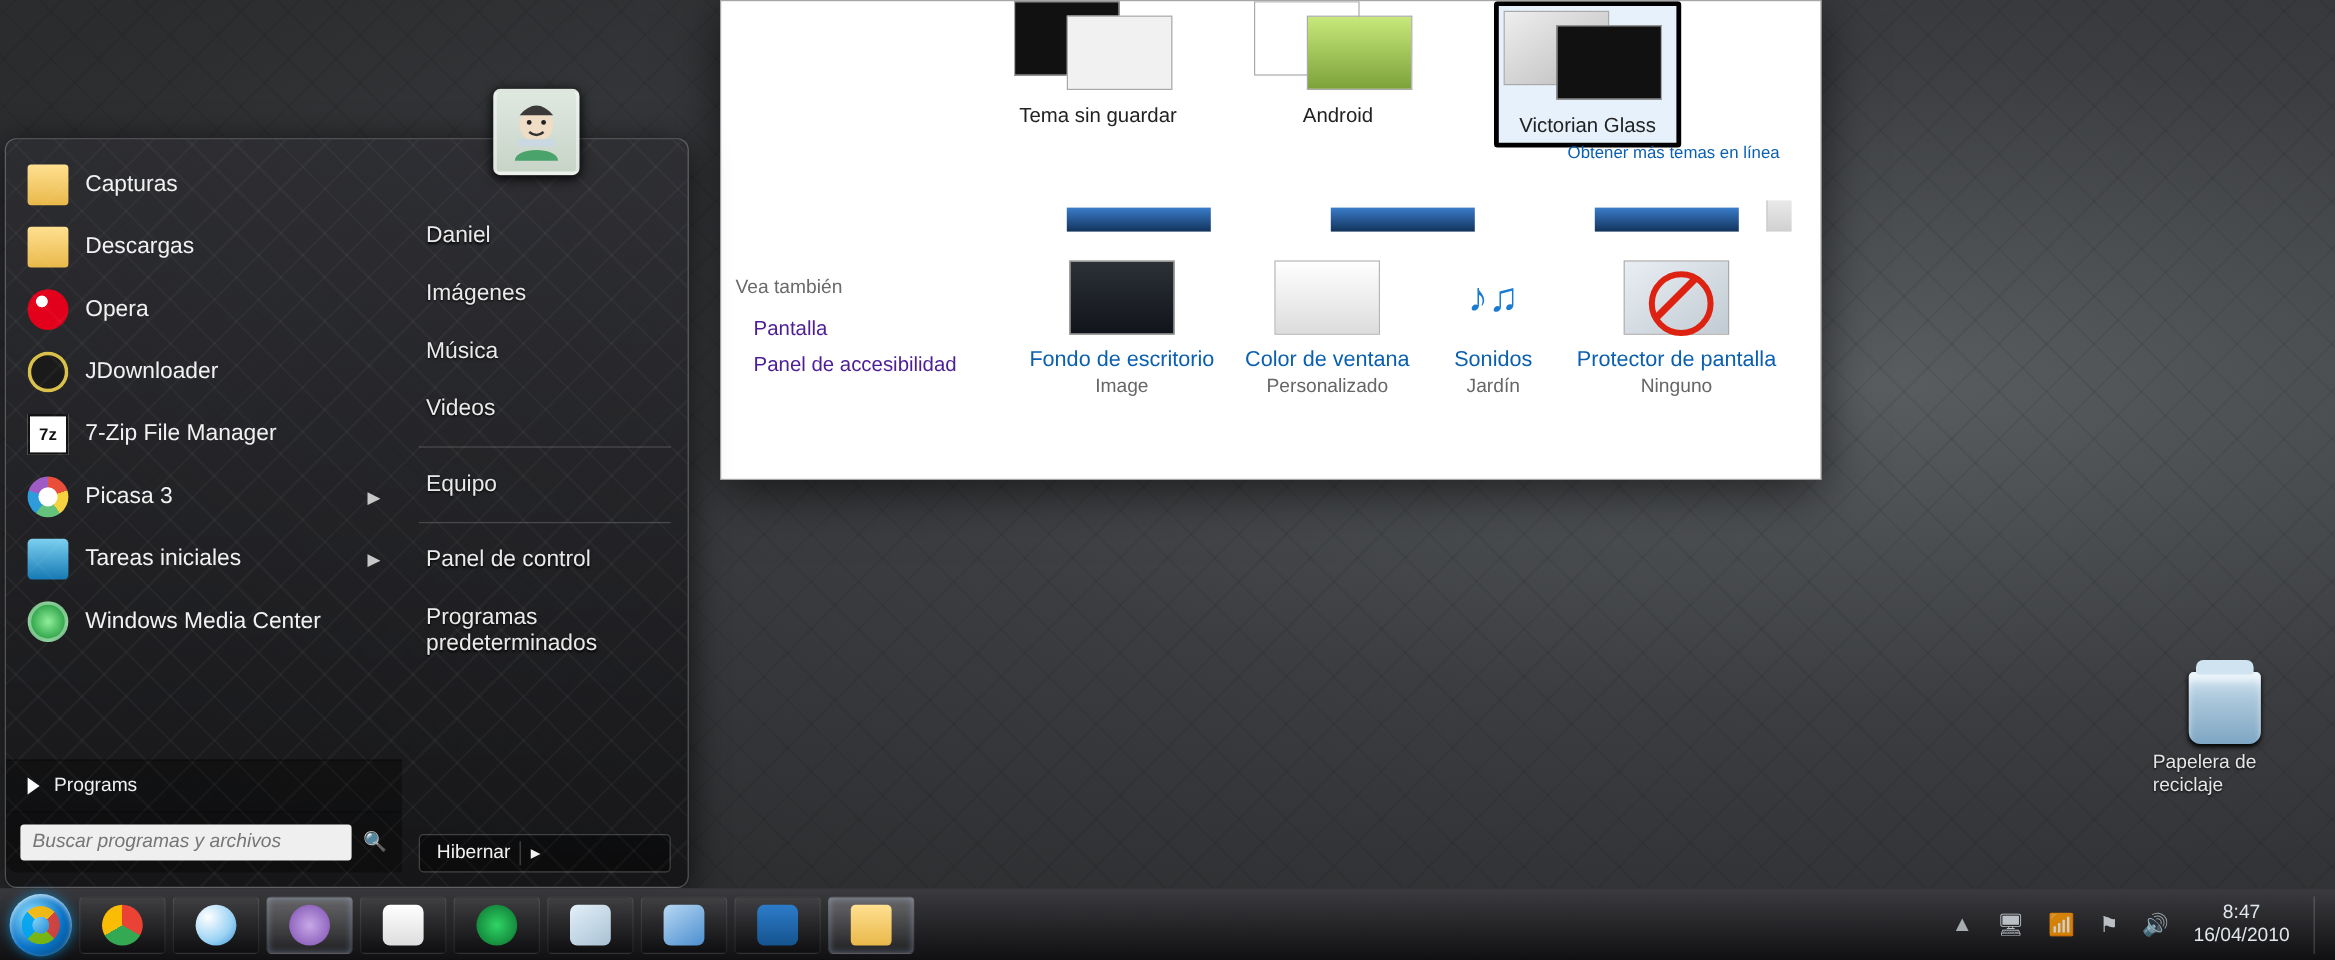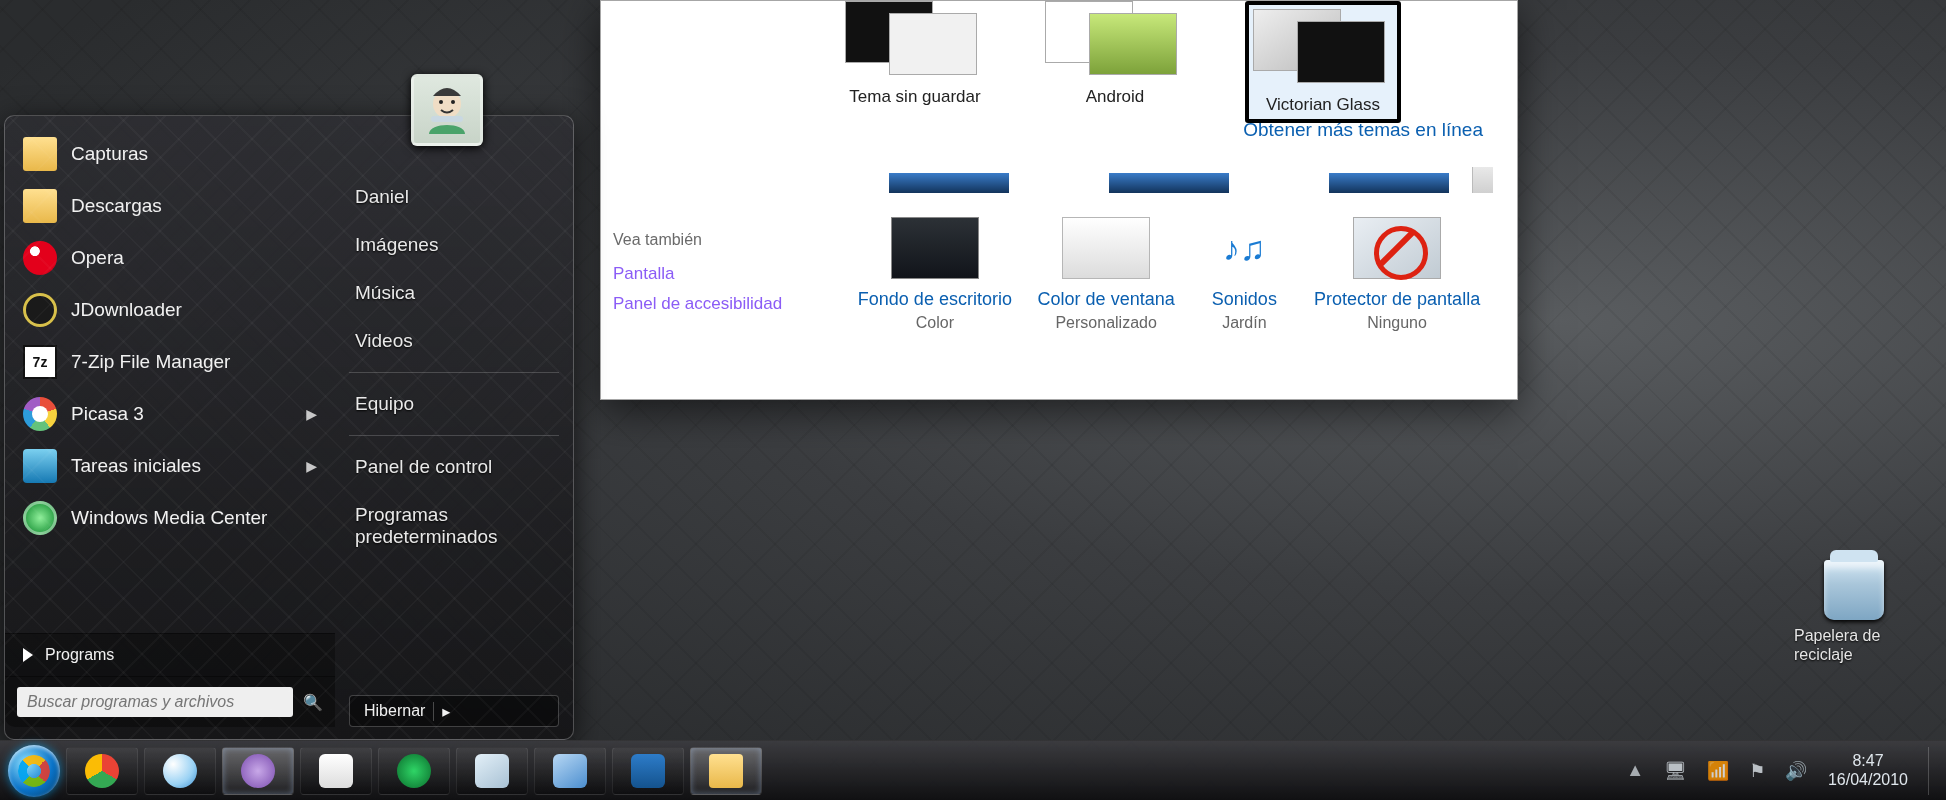--- a/index.html
+++ b/index.html
@@ -113,34 +113,34 @@
   position:absolute; top:0; left:600px; width:918px; height:400px;
   background:#fff; color:#222;
   border:1px solid rgba(0,0,0,.35);
   box-shadow:0 10px 40px rgba(0,0,0,.6);
   display:flex; overflow:hidden;
 }
 #perswin .side{
   width:235px;padding:230px 12px 0;font-size:17px;color:#444;
 }
 #perswin .side h4{color:#6a6a6a;font-weight:400;margin-bottom:10px;font-size:16px;}
-#perswin .side a{display:block;color:#8b5cf6;padding:5px 0;text-decoration:none;}
+#perswin .side a{display:block;color:#4c1d95;padding:5px 0;text-decoration:none;margin-left:15px;}
 #perswin .main{flex:1;position:relative;padding:0 24px 18px;}
 .themes-row{display:flex;gap:60px;padding-top:0;justify-content:flex-start;}
 .theme-card{text-align:center;font-size:17px;color:#222;}
 .theme-card.sel{background:#e6f1fb;border:4px solid #000000;padding:4px;border-radius:3px;}
 .theme-thumb{width:140px;height:76px;margin:0 auto 10px;position:relative;}
 .theme-thumb .t1{position:absolute;left:0;top:0;width:88px;height:62px;border:1px solid #aaa;background:#111;}
 .theme-thumb .t2{position:absolute;left:44px;top:12px;width:88px;height:62px;border:1px solid #aaa;}
 .th-white .t2{background:#f1f1f1;}
 .th-green .t1{background:#fff;}
 .th-green .t2{background:linear-gradient(180deg,#c7e87a,#7da23a);}
 .th-glass .t1{background:linear-gradient(145deg,#eee,#bbb);}
 .th-glass .t2{background:#111;}
-.more-link{position:absolute;right:34px;top:118px;color:#0a5fb0;font-size:19px;}
+.more-link{position:absolute;right:34px;top:118px;color:#0a5fb0;font-size:14px;}
 .subhdr{color:#444;font-size:17px;padding:6px 0 4px;}
 .aero-strip{display:flex;gap:100px;padding:6px 44px 0;position:relative;}
 .aero-strip::after{content:"";position:absolute;right:0;top:0;bottom:0;width:20px;background:linear-gradient(180deg,#e9e9e9,#d0d0d0);border-left:1px solid #bbb;}
 .aero-prev{width:120px;height:20px;background:linear-gradient(180deg,#3a7cc9,#12335b);}
 
 .bottom-row{display:flex;justify-content:space-around;padding-top:24px;}
 .bottom-item{text-align:center;}
 .bottom-item .ico{width:88px;height:62px;margin:0 auto 10px;}
 .bottom-item .cap{color:#0a5fb0;font-size:18px;}
 .bottom-item .sub{color:#666;font-size:16px;margin-top:4px;}
@@ -209,21 +209,21 @@
       <div class="aero-strip">
         <div class="aero-prev"></div>
         <div class="aero-prev"></div>
         <div class="aero-prev"></div>
       </div>
 
       <div class="bottom-row">
         <div class="bottom-item">
           <div class="ico b-wallpaper"></div>
           <div class="cap">Fondo de escritorio</div>
-          <div class="sub">Color</div>
+          <div class="sub">Image</div>
         </div>
         <div class="bottom-item">
           <div class="ico b-colorwin"></div>
           <div class="cap">Color de ventana</div>
           <div class="sub">Personalizado</div>
         </div>
         <div class="bottom-item">
           <div class="ico b-sounds">♪♫</div>
           <div class="cap">Sonidos</div>
           <div class="sub">Jardín</div>

